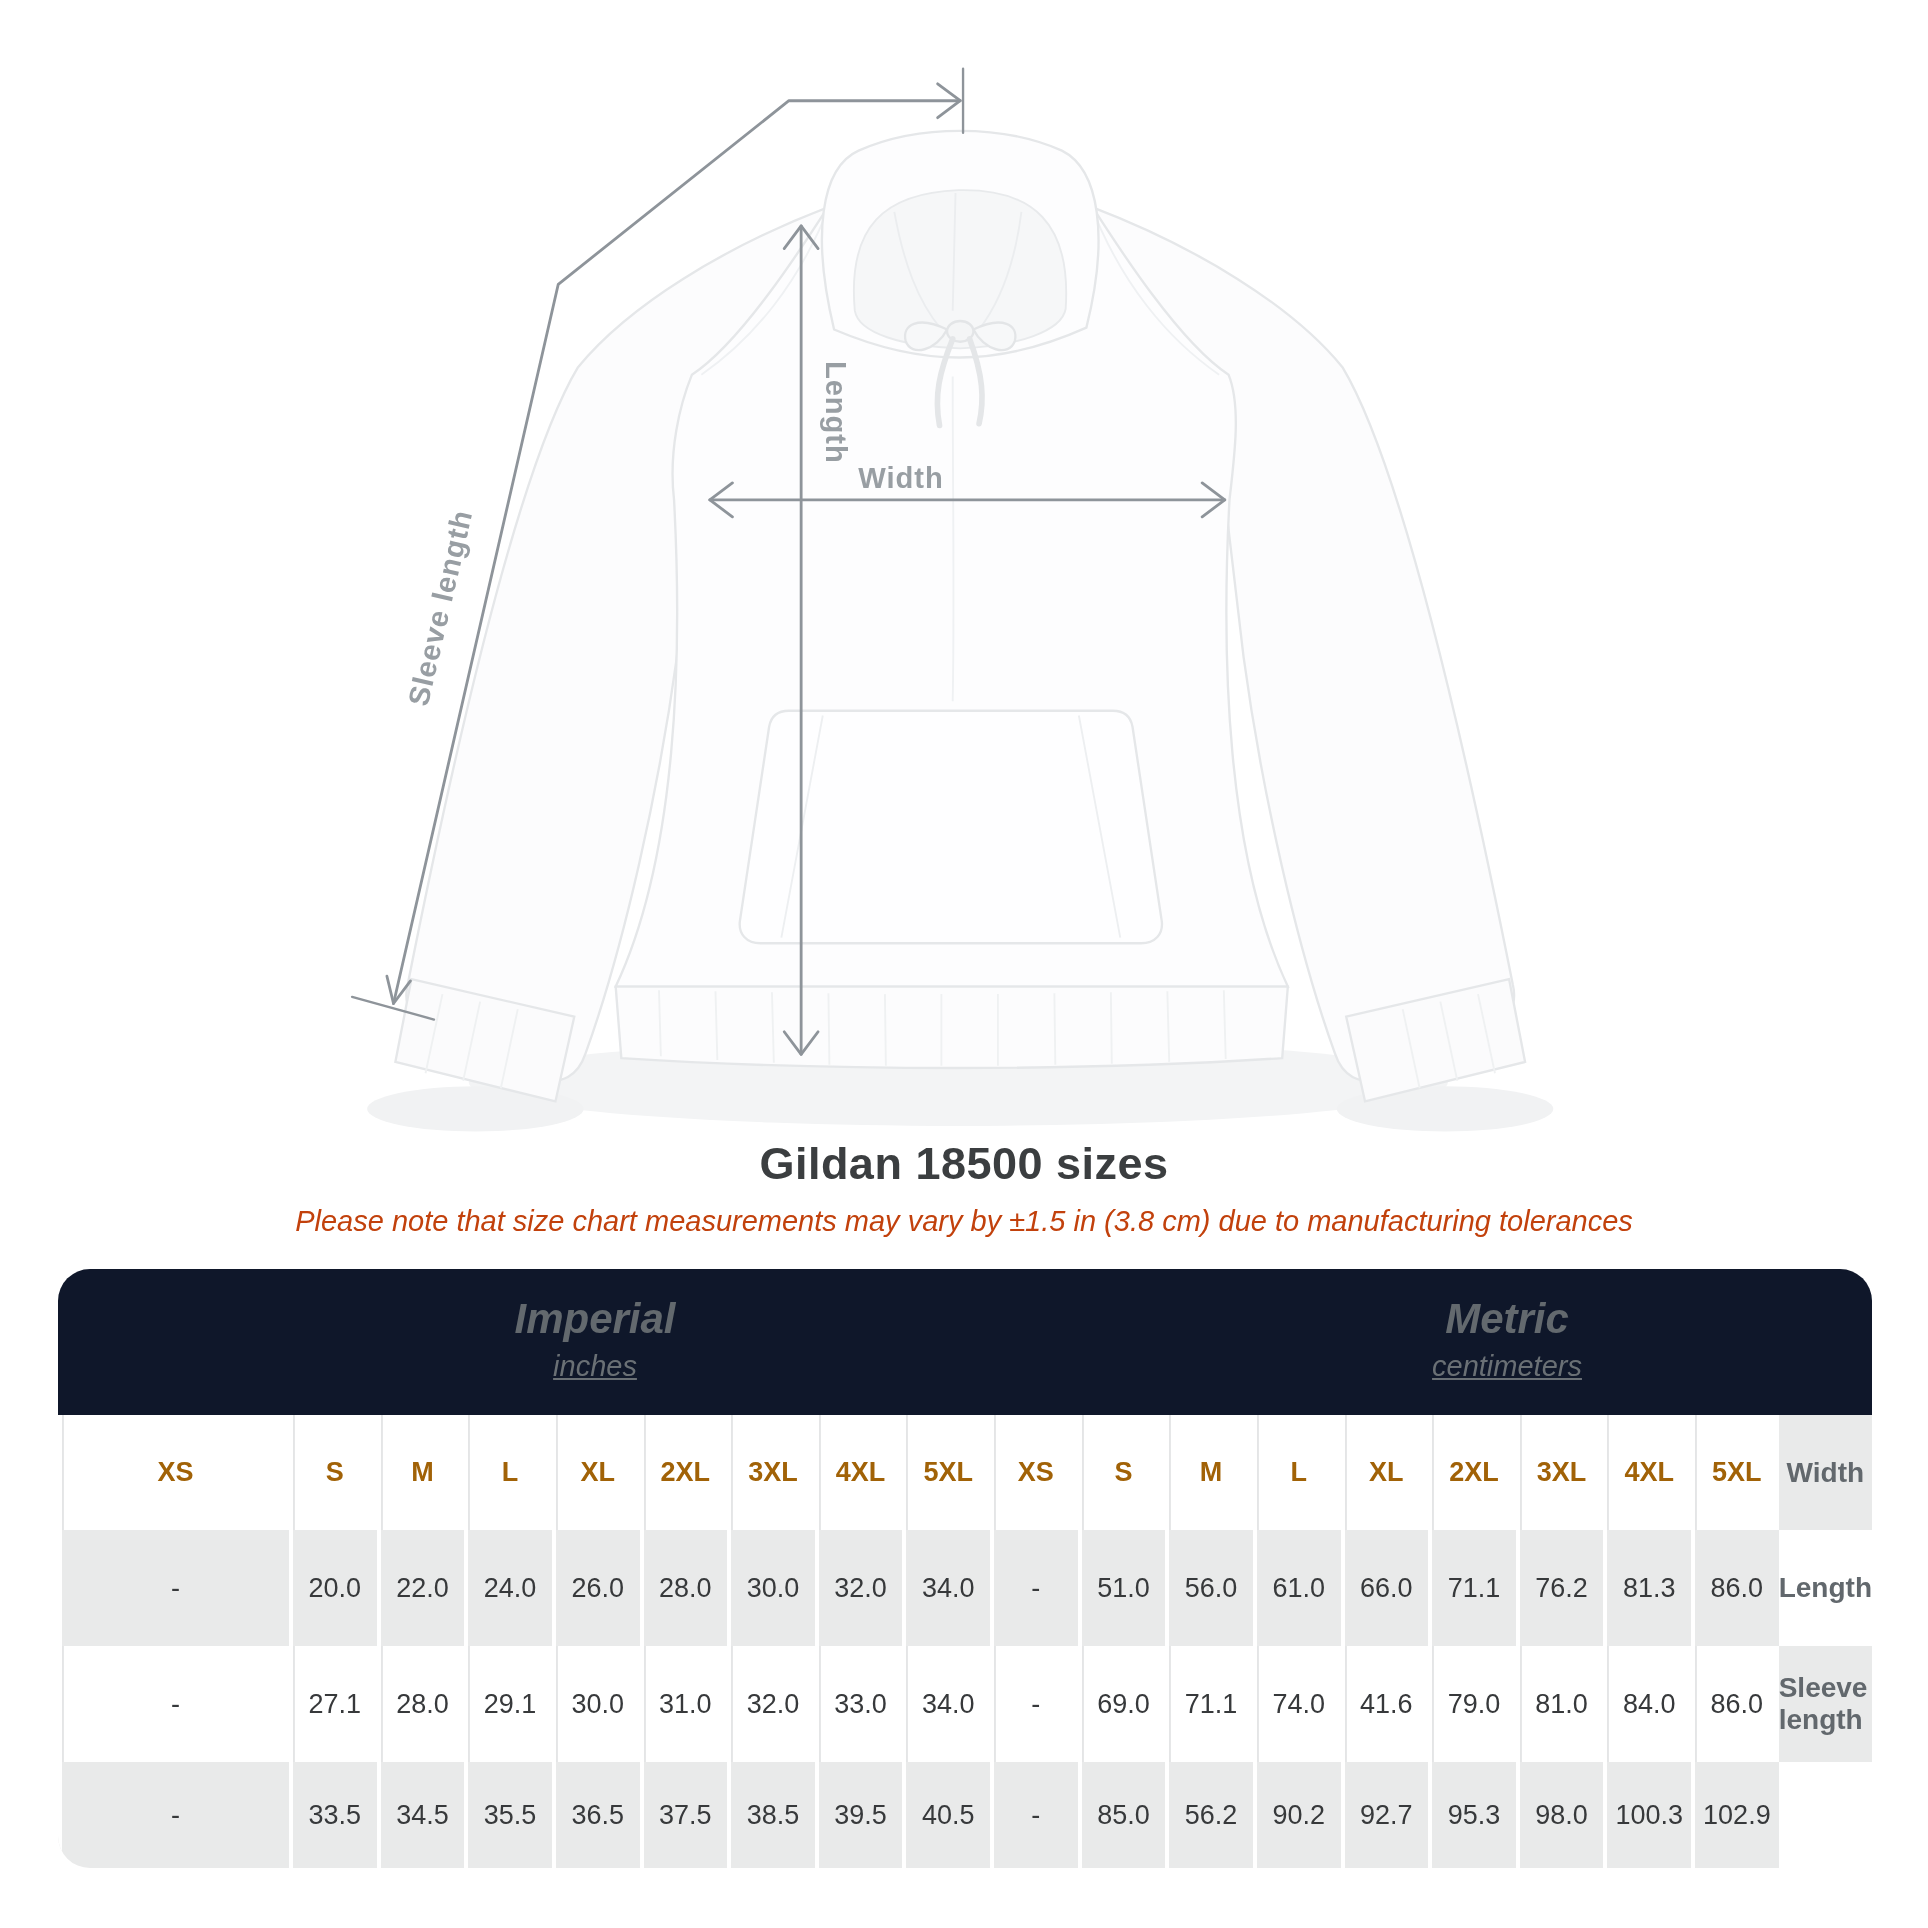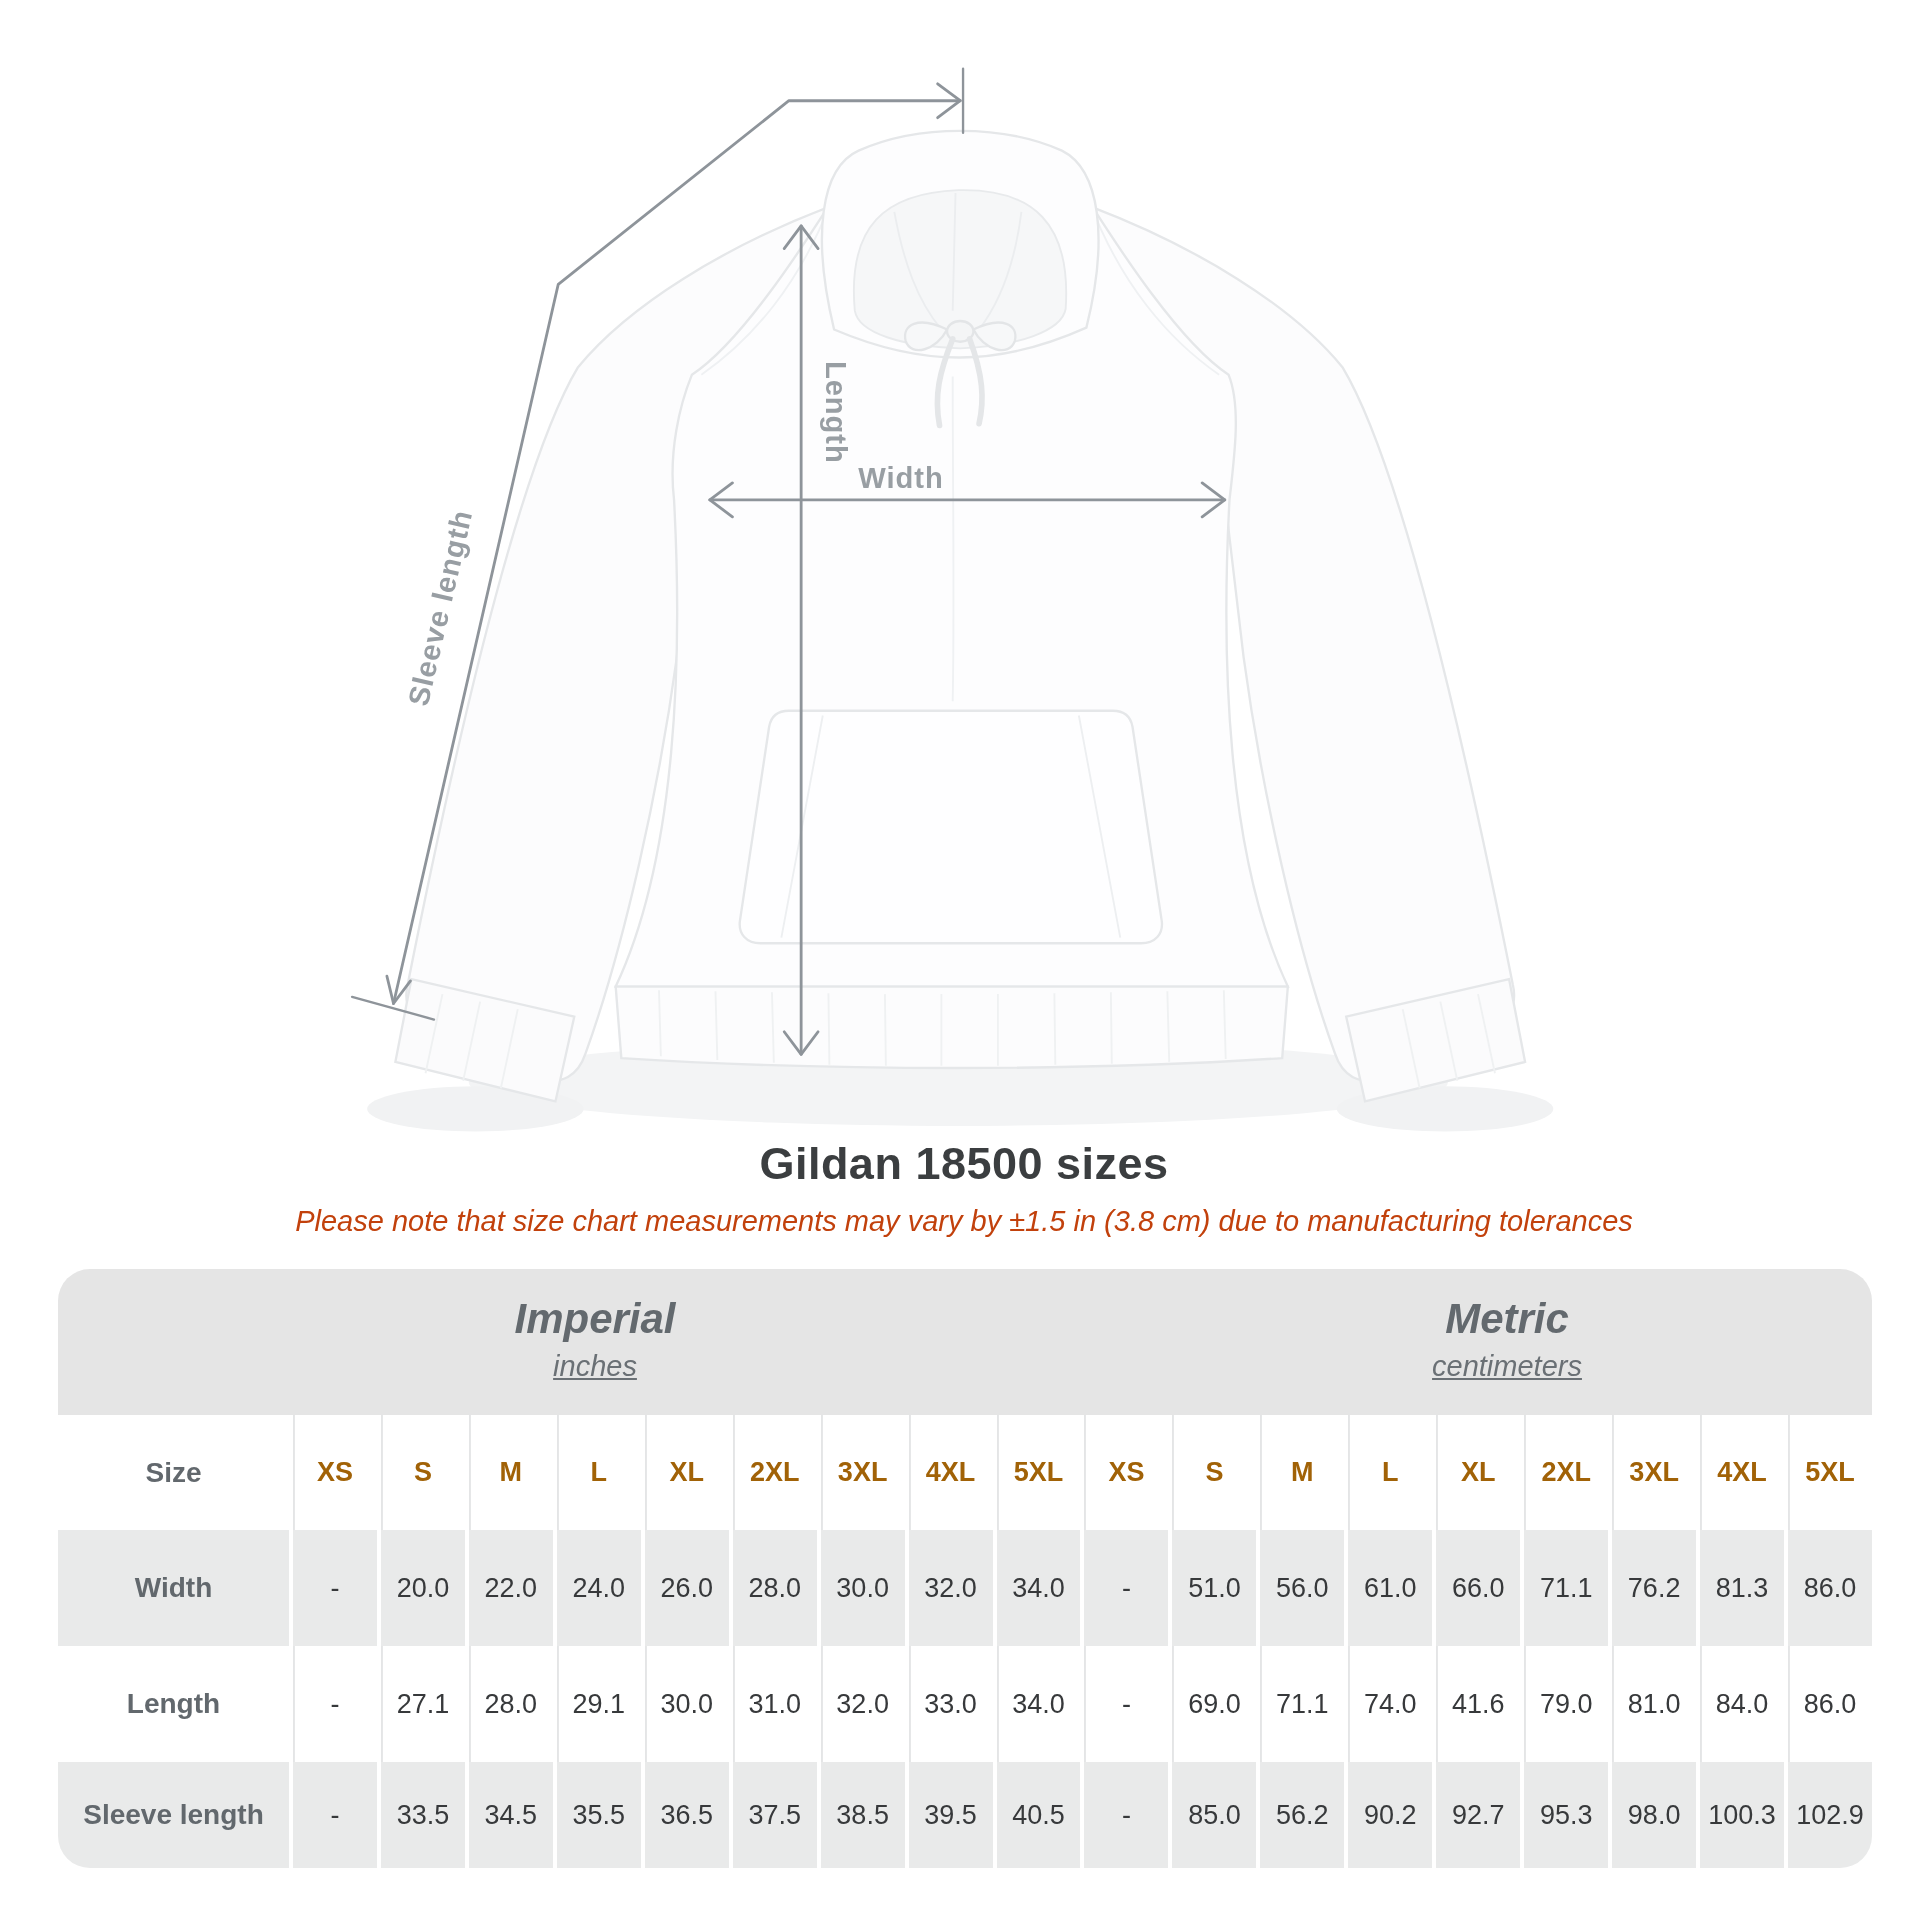--- a/index.html
+++ b/index.html
@@ -11,21 +11,21 @@
   .diagram{position:absolute;left:0;top:0;width:1928px;height:1269px;}
   
   .title-block{position:absolute;left:0;top:1126px;width:1928px;text-align:center;}
   .title-block h1{margin:12px;font-size:45px;font-weight:700;color:#3b3e40;letter-spacing:0.5px;}
   .title-block .subtitle{margin:15px 0 0 0;font-size:29px;font-style:italic;color:#c2410c;}
   
   .size-table{
     position:absolute;left:58px;top:1269px;width:1814px;height:599px;
     border-radius:32px;overflow:hidden;background:#ffffff;
   }
-  .unit-band{position:relative;height:146px;background:#e5e5e5;}
+  .unit-band{position:relative;height:146px;background:#0f172a;}
   .unit-group{position:absolute;top:26px;transform:translateX(-50%);text-align:center;}
   .unit-group.imperial{left:537px;}
   .unit-group.metric{left:1449px;}
   .unit-name{font-size:42px;font-weight:700;font-style:italic;color:#63696e;line-height:47px;}
   .unit-sub{font-size:29px;font-style:italic;color:#6a7075;margin-top:7.5px;text-decoration:underline;}
   .grid{
     display:grid;width:1814px;
     grid-template-columns:231px repeat(18,1fr);
     grid-template-rows:115px 116px 116px 106px;
   }
@@ -106,21 +106,20 @@
       <div class="unit-group imperial">
         <div class="unit-name">Imperial</div>
         <div class="unit-sub">inches</div>
       </div>
       <div class="unit-group metric">
         <div class="unit-name">Metric</div>
         <div class="unit-sub">centimeters</div>
       </div>
     </div>
     <div class="grid" id="size-grid">
-        <div class="cell hdr rowlab row-white">Size</div>
         <div class="cell hdr data row-white">XS</div>
         <div class="cell hdr data row-white">S</div>
         <div class="cell hdr data row-white">M</div>
         <div class="cell hdr data row-white">L</div>
         <div class="cell hdr data row-white">XL</div>
         <div class="cell hdr data row-white">2XL</div>
         <div class="cell hdr data row-white">3XL</div>
         <div class="cell hdr data row-white">4XL</div>
         <div class="cell hdr data row-white">5XL</div>
         <div class="cell hdr data row-white">XS</div>

